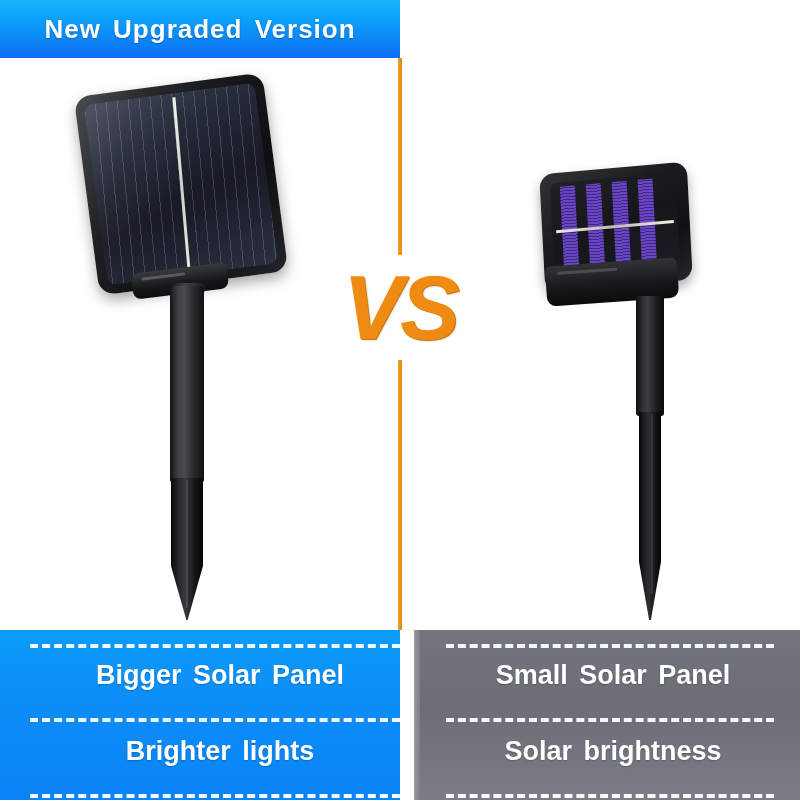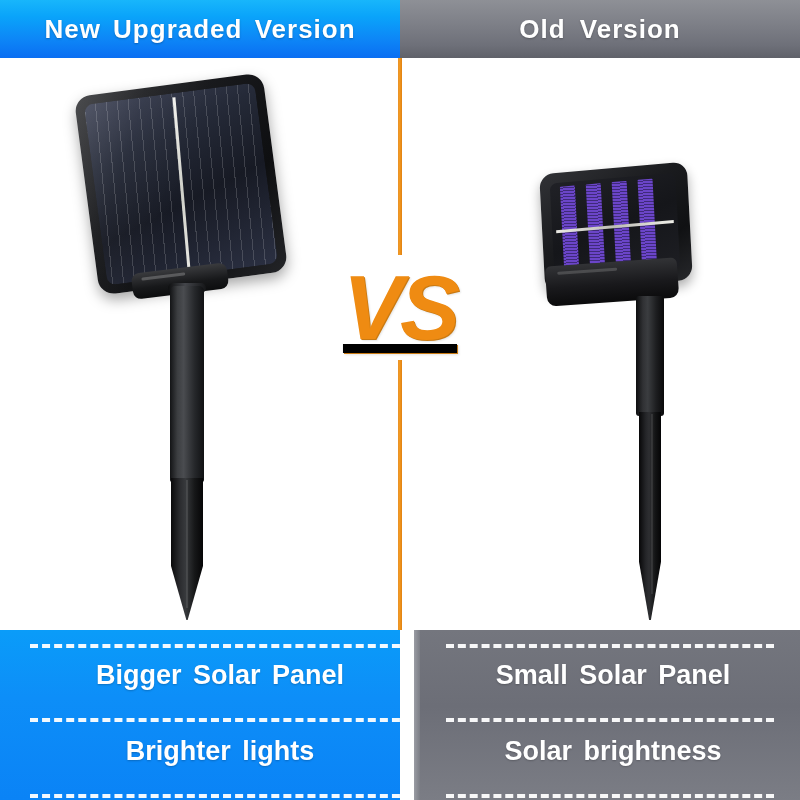--- a/index.html
+++ b/index.html
@@ -19,21 +19,21 @@
   .hdr-left .hdr-txt{word-spacing:4px;}
   .hdr-right .hdr-txt{word-spacing:6px;}
 
   
   .divider{position:absolute;left:398px;top:58px;width:4px;height:742px;
     background:linear-gradient(90deg,#e8912a 0%,#f39a20 40%,#e08010 100%);}
 
   
   .vs{position:absolute;left:330px;top:255px;width:140px;height:105px;
     display:flex;align-items:center;justify-content:center;
-    background:#ffffff;border-radius:6px;z-index:6;text-decoration:underline;}
+    background:#ffffff;border-radius:6px;z-index:6;}
   .vs-txt{font-size:90px;font-weight:bold;font-style:italic;color:#ef8b12;
     line-height:1;letter-spacing:-3px;
     text-shadow:1px 1px 0 #c97a13, 2px 2px 2px rgba(0,0,0,.10);}
 
   
   .btm{position:absolute;bottom:0;height:170px;}
   .btm-left{left:0;width:400px;
     background:linear-gradient(180deg,#0a9cf9 0%,#0d8ef8 40%,#0a83f6 100%);padding-left:40px;}
   .btm-right{left:400px;width:400px;
     background:linear-gradient(180deg,#74767e 0%,#6c6e77 45%,#7b7d85 100%);}
@@ -123,23 +123,20 @@
     background:rgba(255,255,255,.09);}
 </style>
 </head>
 <body>
 
 <div id="stage">
 
   <div class="hdr hdr-left">
     <span class="hdr-txt">New Upgraded Version</span>
   </div>
-  <div class="hdr hdr-right">
-    <span class="hdr-txt">Old Version</span>
-  </div>
 
   <div class="divider"></div>
 
   <div class="prod" id="new-panel">
     <div class="pnl-frame"></div>
     <div class="pnl-glass">
       <div class="pnl-busbar"></div>
     </div>
     <div class="pnl-sheen"></div>
   </div>

